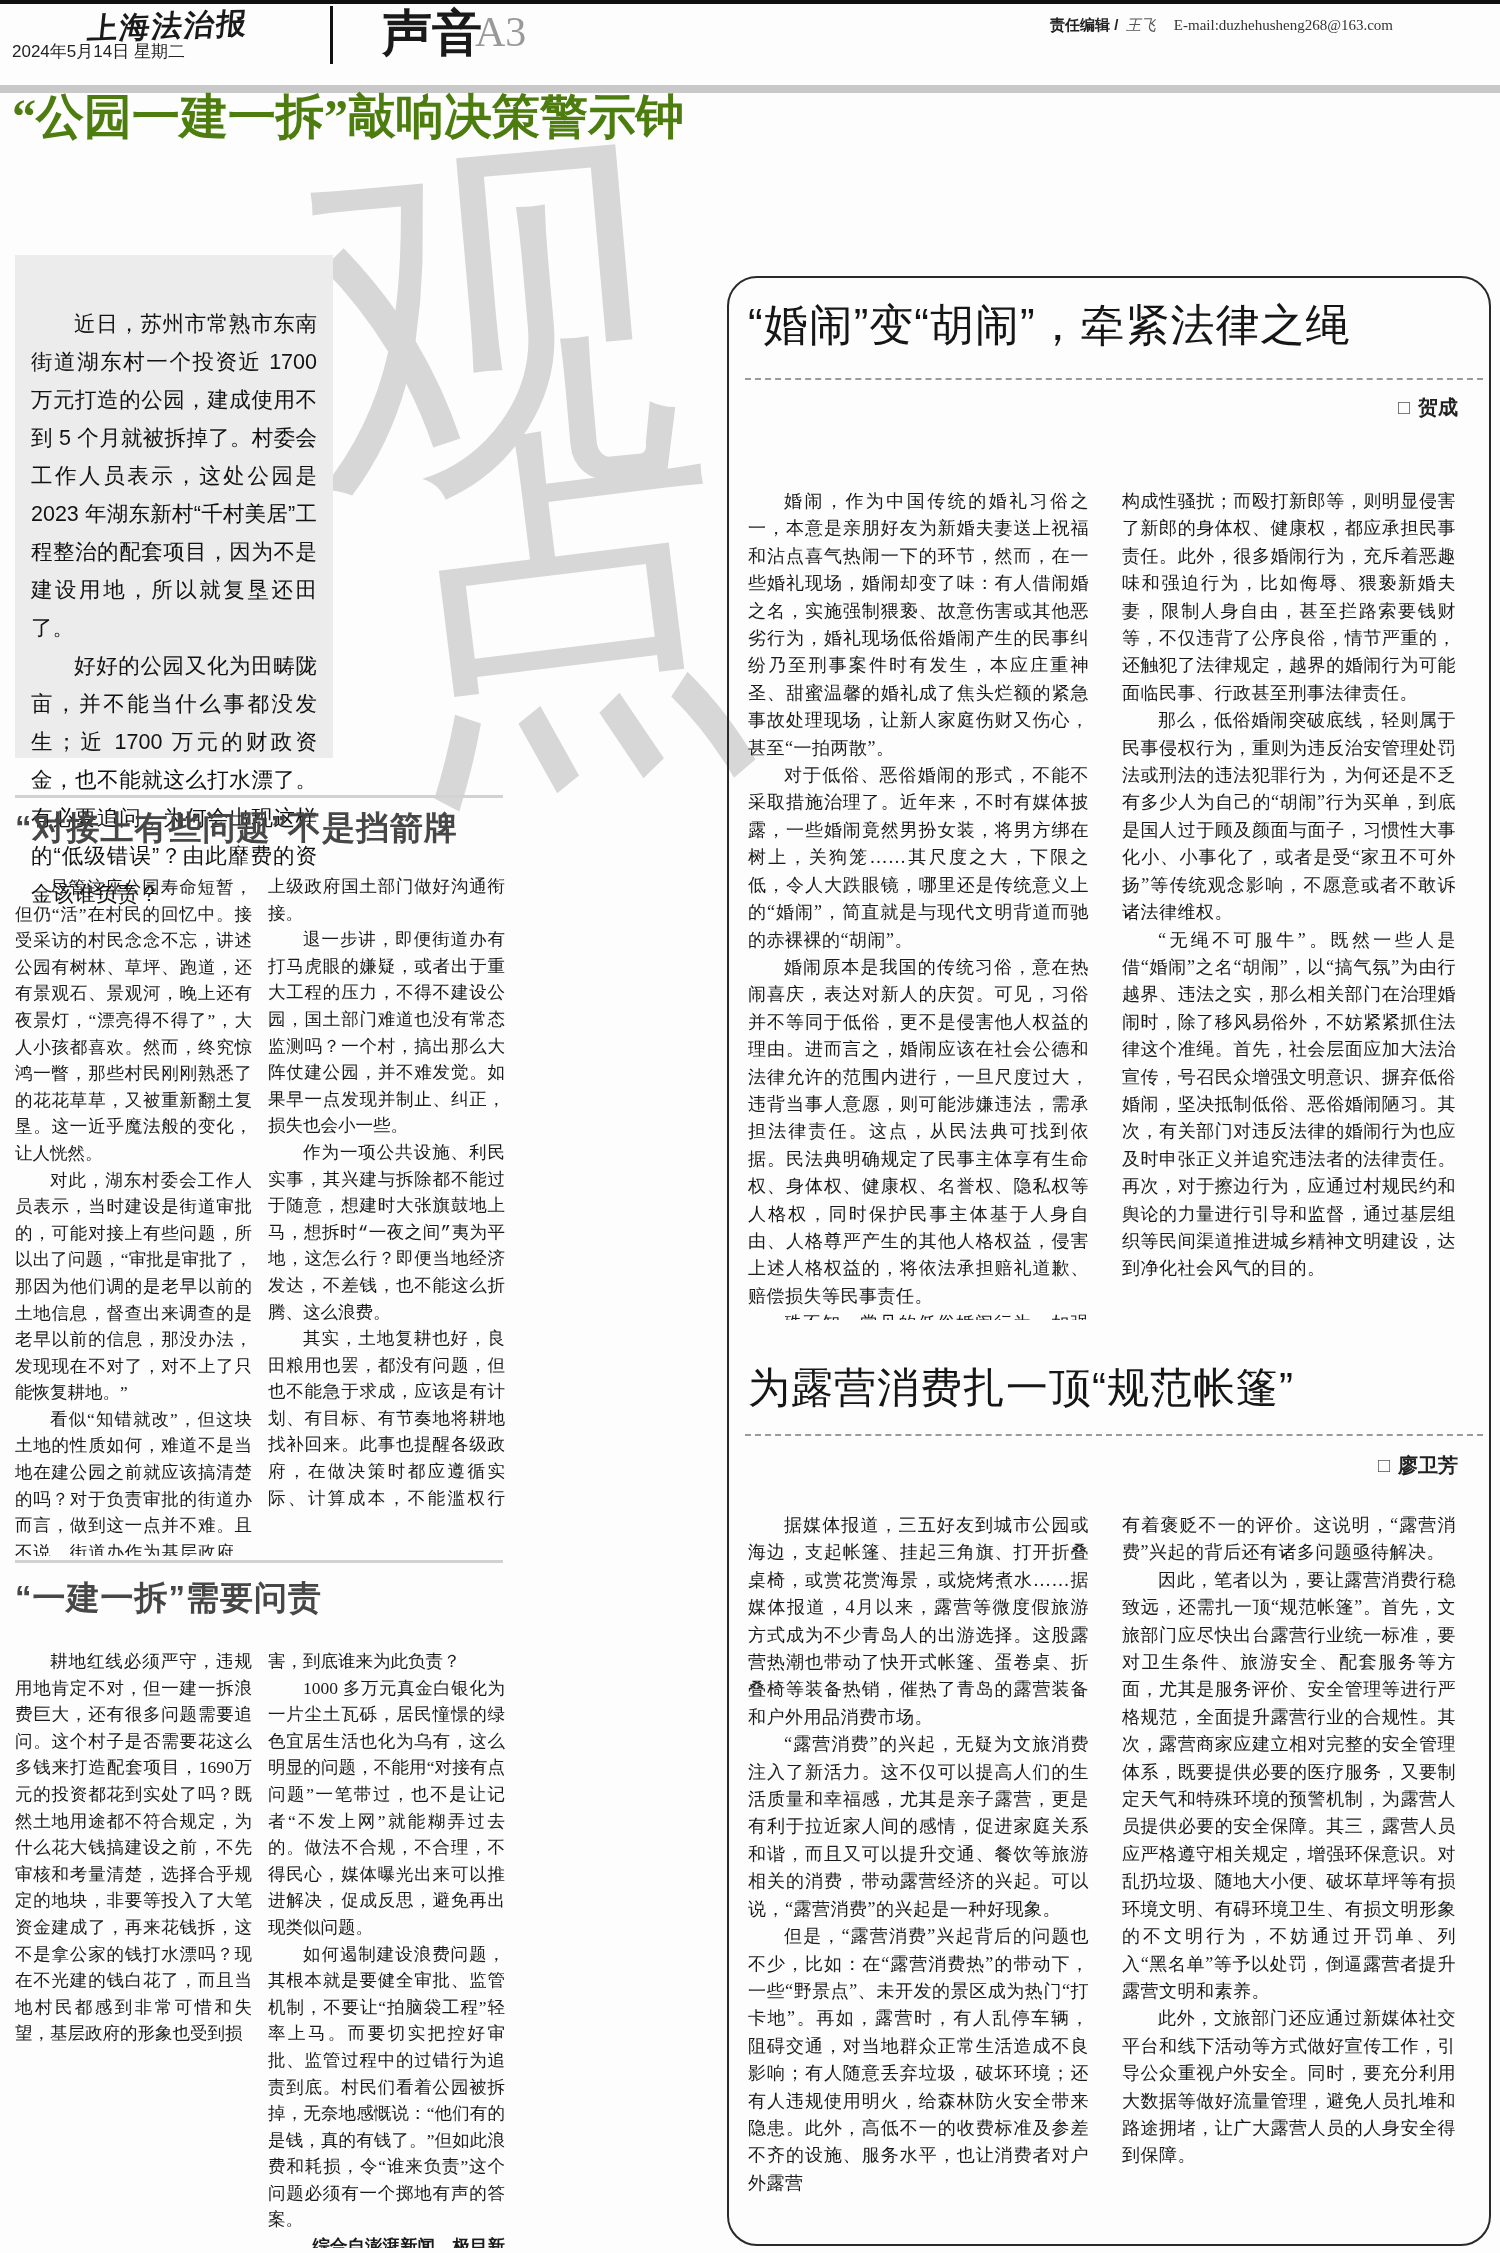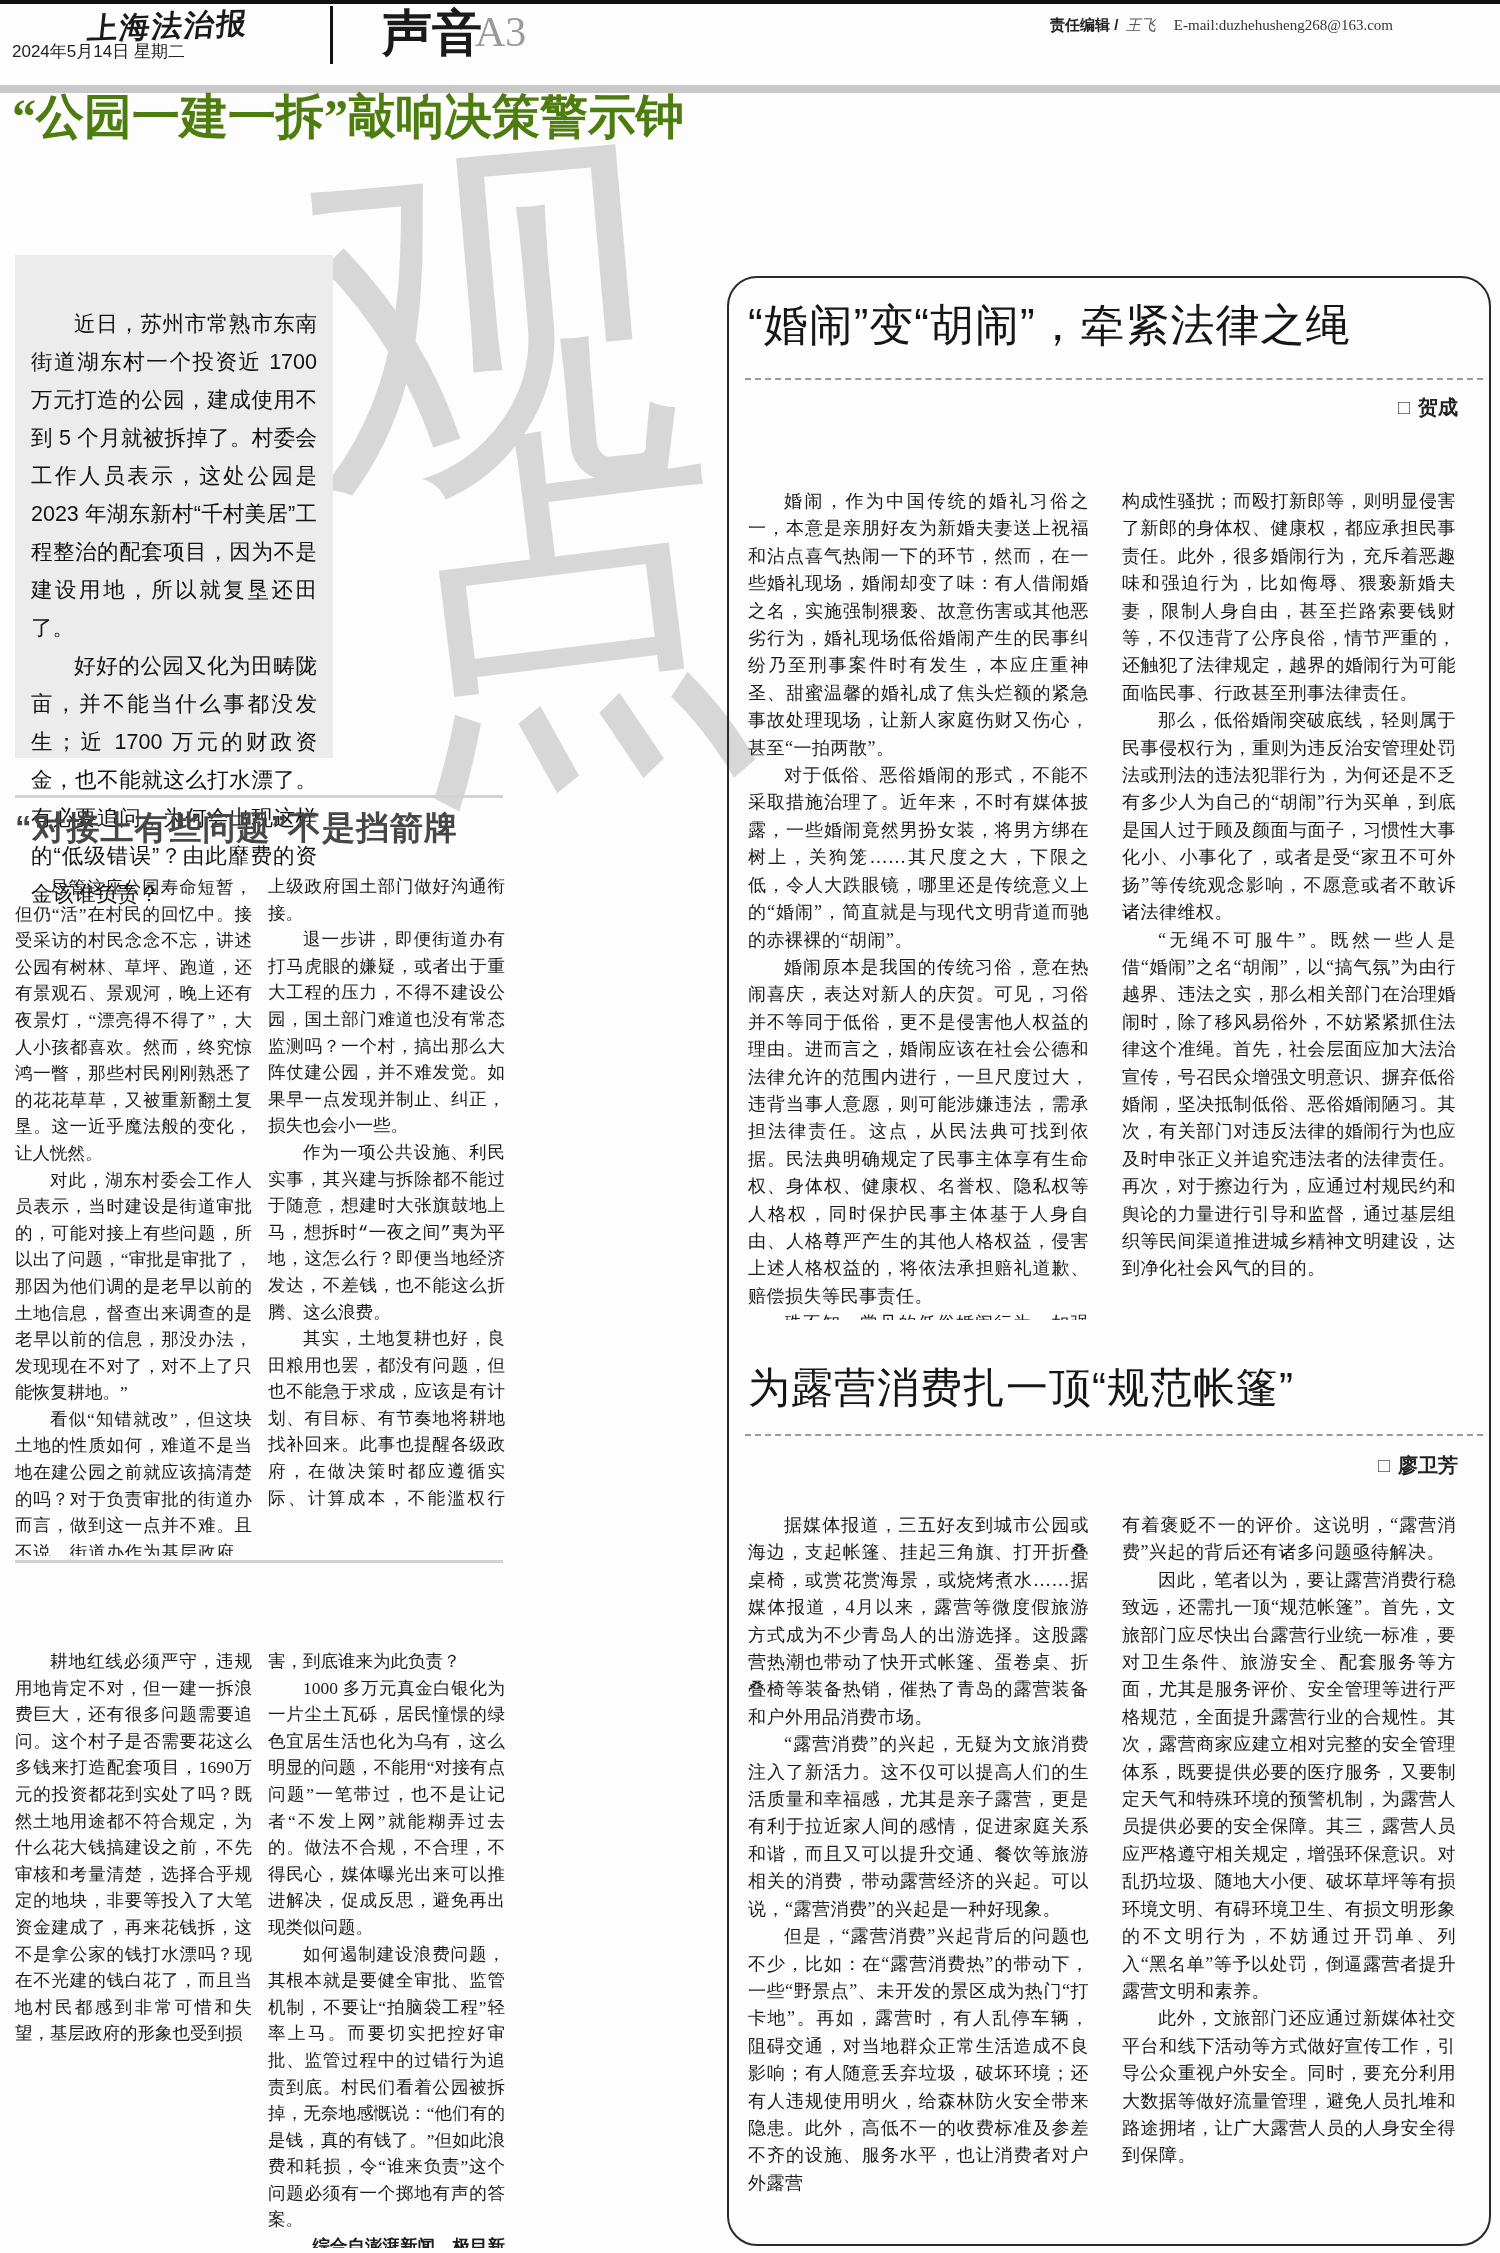--- a/index.html
+++ b/index.html
@@ -109,20 +109,21 @@
   <div class="abs body sec1-col2">
     <p class="cont">上级政府国土部门做好沟通衔接。</p>
     <div>
         <p class="para">退一步讲，即便街道办有打马虎眼的嫌疑，或者出于重大工程的压力，不得不建设公园，国土部门难道也没有常态监测吗？一个村，搞出那么大阵仗建公园，并不难发觉。如果早一点发现并制止、纠正，损失也会小一些。</p>
         <p class="para">作为一项公共设施、利民实事，其兴建与拆除都不能过于随意，想建时大张旗鼓地上马，想拆时“一夜之间”夷为平地，这怎么行？即便当地经济发达，不差钱，也不能这么折腾、这么浪费。</p>
         <p class="para">其实，土地复耕也好，良田粮用也罢，都没有问题，但也不能急于求成，应该是有计划、有目标、有节奏地将耕地找补回来。此事也提醒各级政府，在做决策时都应遵循实际、计算成本，不能滥权行事、恣意妄为，同时也要充分考虑民众的意见。那种“一指建”或“一指没”的粗暴做法，并不是依法行政的正确姿势。</p>
       </div>
   </div>
 
   <div class="abs rule rule2"></div>
+  <div class="abs sec-heading sec2-heading">“一建一拆”需要问责</div>
   <div class="abs body sec2-col1">
       <p class="para">耕地红线必须严守，违规用地肯定不对，但一建一拆浪费巨大，还有很多问题需要追问。这个村子是否需要花这么多钱来打造配套项目，1690万元的投资都花到实处了吗？既然土地用途都不符合规定，为什么花大钱搞建设之前，不先审核和考量清楚，选择合乎规定的地块，非要等投入了大笔资金建成了，再来花钱拆，这不是拿公家的钱打水漂吗？现在不光建的钱白花了，而且当地村民都感到非常可惜和失望，基层政府的形象也受到损</p>
     </div>
   <div class="abs body sec2-col2">
     <p class="cont">害，到底谁来为此负责？</p>
     <div>
         <p class="para">1000 多万元真金白银化为一片尘土瓦砾，居民憧憬的绿色宜居生活也化为乌有，这么明显的问题，不能用“对接有点问题”一笔带过，也不是让记者“不发上网”就能糊弄过去的。做法不合规，不合理，不得民心，媒体曝光出来可以推进解决，促成反思，避免再出现类似问题。</p>
         <p class="para">如何遏制建设浪费问题，其根本就是要健全审批、监管机制，不要让“拍脑袋工程”轻率上马。而要切实把控好审批、监管过程中的过错行为追责到底。村民们看着公园被拆掉，无奈地感慨说：“他们有的是钱，真的有钱了。”但如此浪费和耗损，令“谁来负责”这个问题必须有一个掷地有声的答案。</p>
       </div>
     <p class="credit credit-src">综合自澎湃新闻、极目新闻等</p>

